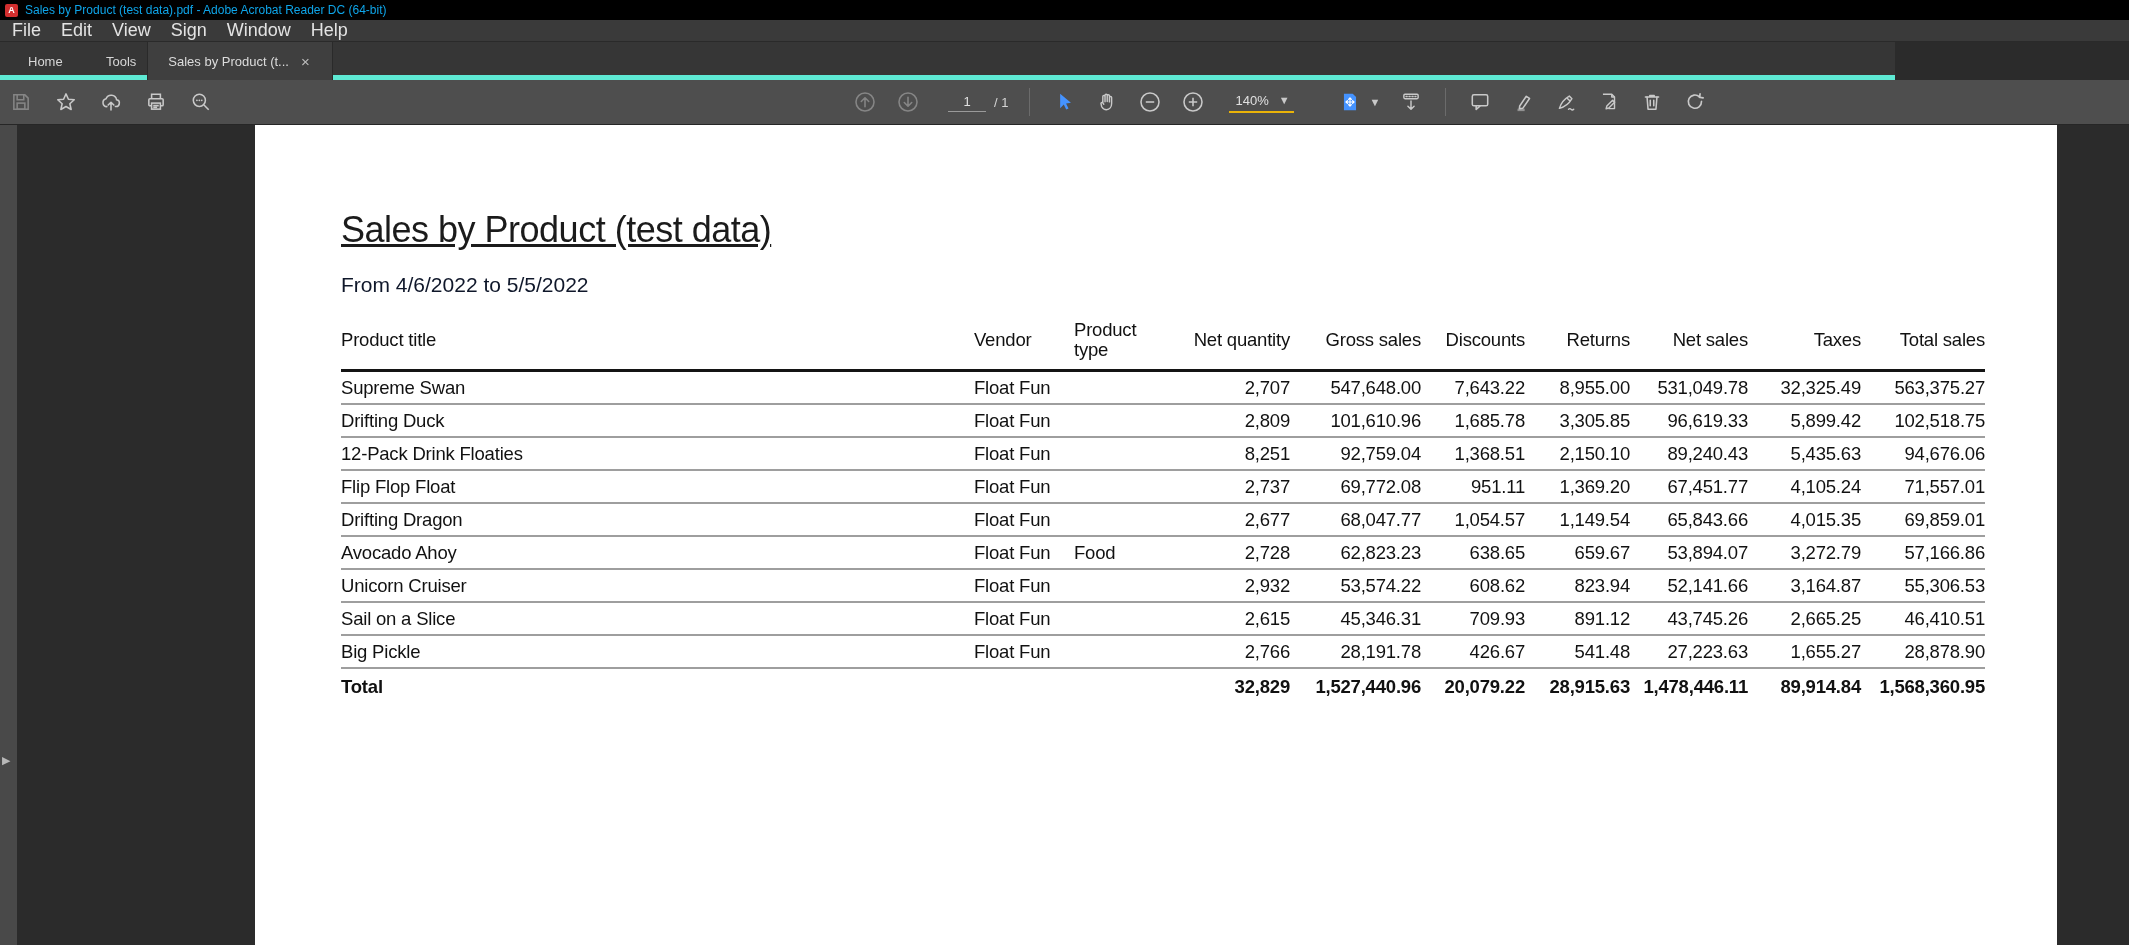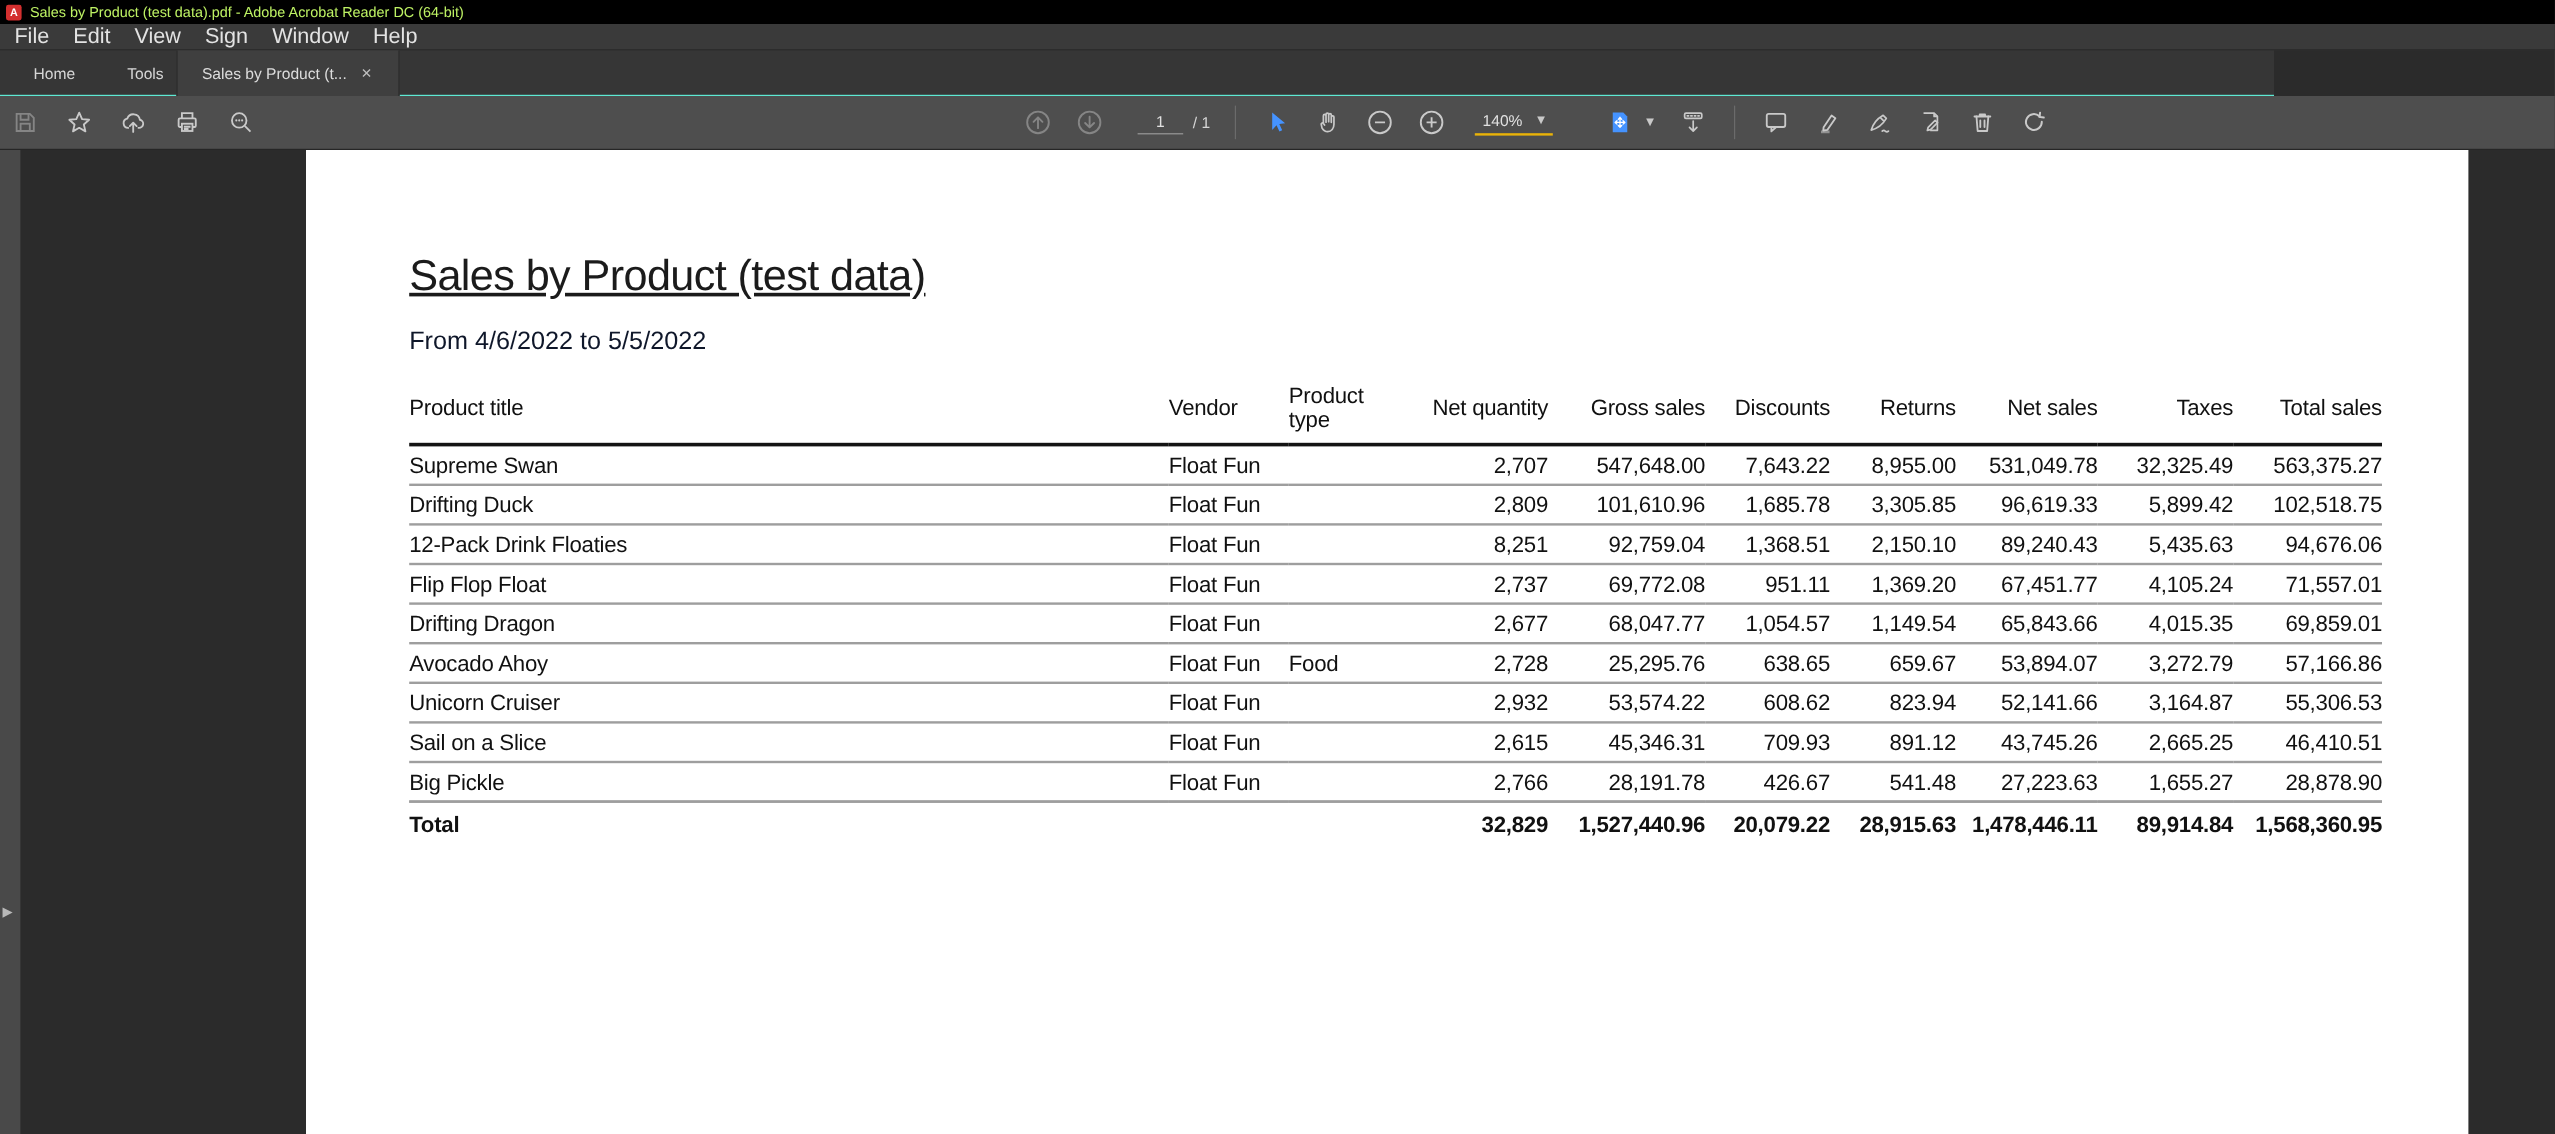--- a/index.html
+++ b/index.html
@@ -5,30 +5,30 @@
   * { margin:0; padding:0; box-sizing:border-box; }
   html,body { width:2129px; height:945px; overflow:hidden; background:#2b2b2b;
               font-family:"Liberation Sans","DejaVu Sans",sans-serif; }
 
   
   .titlebar { position:absolute; left:0; top:0; width:2129px; height:20px;
               background:#000; display:flex; align-items:center; gap:7px; padding-left:5px; }
   .app-icon { width:13px; height:13px; background:#d32f2f; border-radius:2px;
               display:flex; align-items:center; justify-content:center;
               color:#fff; font-size:9px; font-weight:bold; line-height:1; }
-  .title-text { color:#bef264; font-size:12px; }
+  .title-text { color:#0ea5e9; font-size:12px; }
 
   .menubar { position:absolute; left:0; top:20px; width:2129px; height:22px;
              background:#3a3a3a; border-bottom:1px solid #2a2a2a;
              display:flex; align-items:center; padding-left:2px; }
   .menu-item { color:#e3e3e3; font-size:18px; padding:0 10px; height:100%;
                display:flex; align-items:center; cursor:default; }
 
   .tabbar { position:absolute; left:0; top:42px; width:1895px; height:38px;
-            background:#363636; border-bottom:1px solid #5eead4; }
+            background:#363636; border-bottom:5px solid #5eead4; }
   .tab-static { position:absolute; top:0; height:38px; display:flex; align-items:center;
                 color:#d6d6d6; font-size:13px; padding:0 14px; }
   .tab-home  { left:14px; }
   .tab-tools { left:92px; }
   .tab-doc { position:absolute; left:147px; top:0; width:186px; height:38px;
              background:#3f3f3f; border-left:1px solid #2a2a2a; border-right:1px solid #2a2a2a;
              display:flex; align-items:center; justify-content:center; gap:10px;
              color:#dcdcdc; font-size:13px; }
   .tab-close { color:#bdbdbd; font-size:15px; line-height:1; padding:0 2px; }
 
@@ -330,21 +330,21 @@
             <td class="num">1,149.54</td>
             <td class="num">65,843.66</td>
             <td class="num">4,015.35</td>
             <td class="num">69,859.01</td>
           </tr>
           <tr>
             <td class="lft">Avocado Ahoy</td>
             <td class="lft">Float Fun</td>
             <td class="lft">Food</td>
             <td class="num">2,728</td>
-            <td class="num">25,295.76</td>
+            <td class="num">62,823.23</td>
             <td class="num">638.65</td>
             <td class="num">659.67</td>
             <td class="num">53,894.07</td>
             <td class="num">3,272.79</td>
             <td class="num">57,166.86</td>
           </tr>
           <tr>
             <td class="lft">Unicorn Cruiser</td>
             <td class="lft">Float Fun</td>
             <td class="lft"></td>

